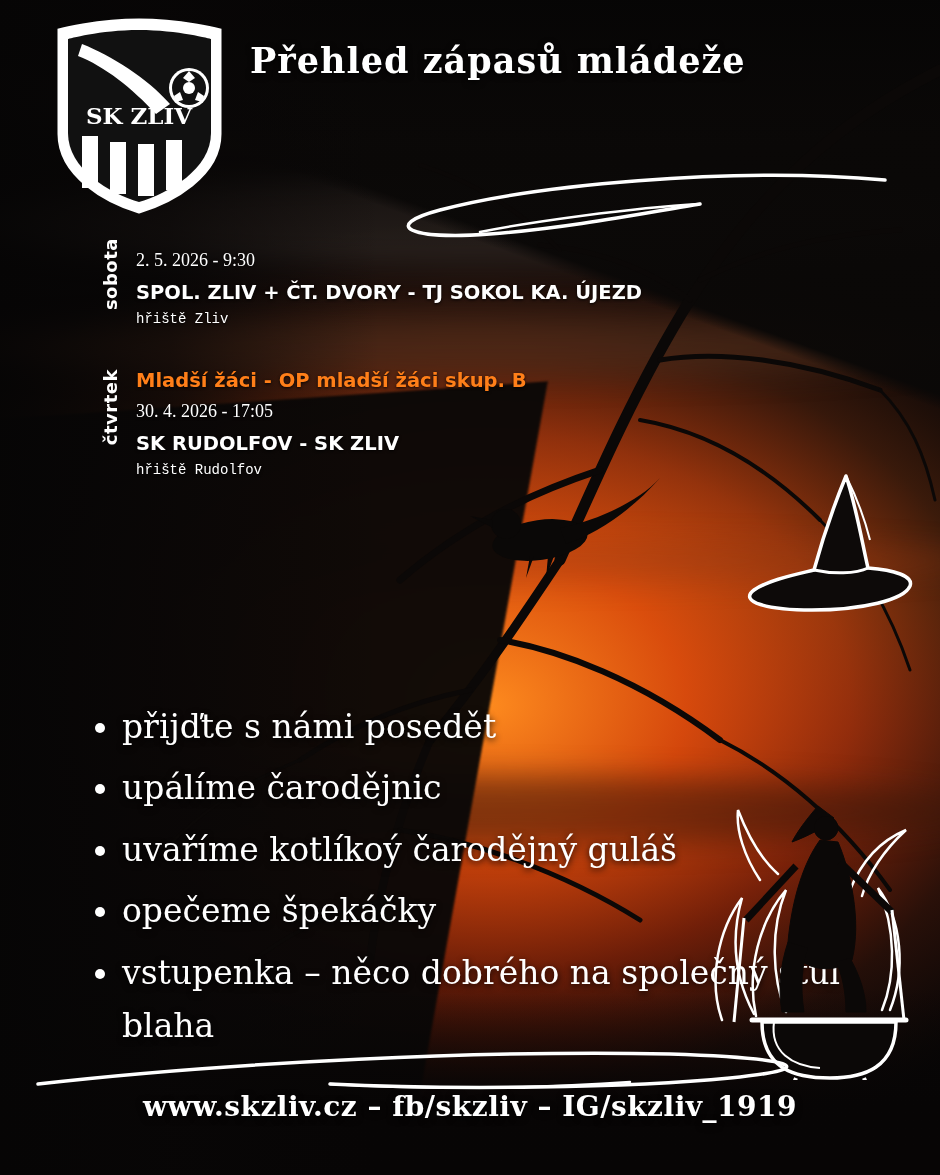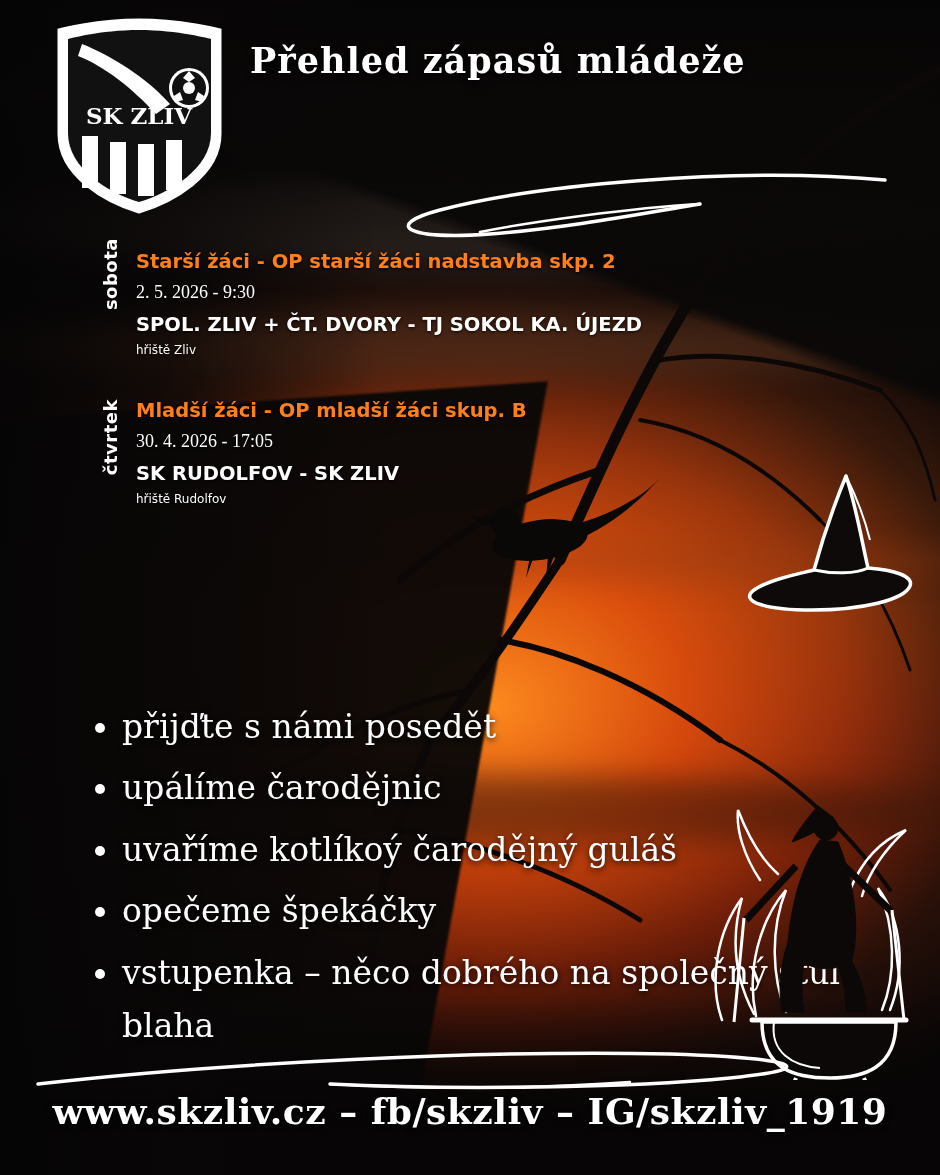--- a/index.html
+++ b/index.html
@@ -149,22 +149,23 @@
     font-family: Liberation Serif, serif;
   }
   .teams {
     font-size: 19.5px;
     font-weight: bold;
     margin-bottom: 7px;
     text-shadow: 0 1px 3px rgba(0,0,0,.85);
     margin-top: 10px;
   }
   .venue {
-    font-size: 12px;
+    font-size: 14px;
     text-shadow: 0 1px 3px rgba(0,0,0,.85);
+    font-family: Liberation Mono, monospace;
   }
 
   
   .event-title {
     position: absolute;
     left: 32px;
     top: 618px;
     width: 880px;
     font-family: "DejaVu Serif", serif;
     font-weight: bold;
@@ -199,21 +200,21 @@
     height: 60px;
   }
   .footer {
     position: absolute;
     left: 0;
     top: 1090px;
     width: 940px;
     text-align: center;
     font-family: "DejaVu Serif", serif;
     font-weight: bold;
-    font-size: 36px;
+    font-size: 28px;
     letter-spacing: 0.5px;
     text-shadow: 0 2px 7px rgba(0,0,0,.95);
   }
 
   
   .hat {
     position: absolute;
     right: 22px;
     top: 470px;
     width: 190px;
@@ -300,21 +301,20 @@
 
   <svg class="flourish-top" viewBox="0 0 660 90">
     <path d="M655 20 C 500 6, 300 26, 210 50 C 150 66, 180 80, 260 74 C 340 68, 420 52, 470 44" fill="none" stroke="#ffffff" stroke-width="3.5" stroke-linecap="round"></path>
     <path d="M470 44 C 400 48, 300 62, 250 72" fill="none" stroke="#ffffff" stroke-width="2.5" stroke-linecap="round"></path>
   </svg>
 
   <div class="matches">
 
     <div class="match">
       <div class="daylabel sobota">sobota</div>
-      <div class="comp">Starší žáci - OP starší žáci nadstavba skp. 2</div>
       <div class="when">2. 5. 2026 - 9:30</div>
       <div class="teams">SPOL. ZLIV + ČT. DVORY - TJ SOKOL KA. ÚJEZD</div>
       <div class="venue">hřiště Zliv</div>
     </div>
 
     <div class="match">
       <div class="daylabel ctvrtek">čtvrtek</div>
       <div class="comp">Mladší žáci - OP mladší žáci skup. B</div>
       <div class="when">30. 4. 2026 - 17:05</div>
       <div class="teams">SK RUDOLFOV - SK ZLIV</div>

